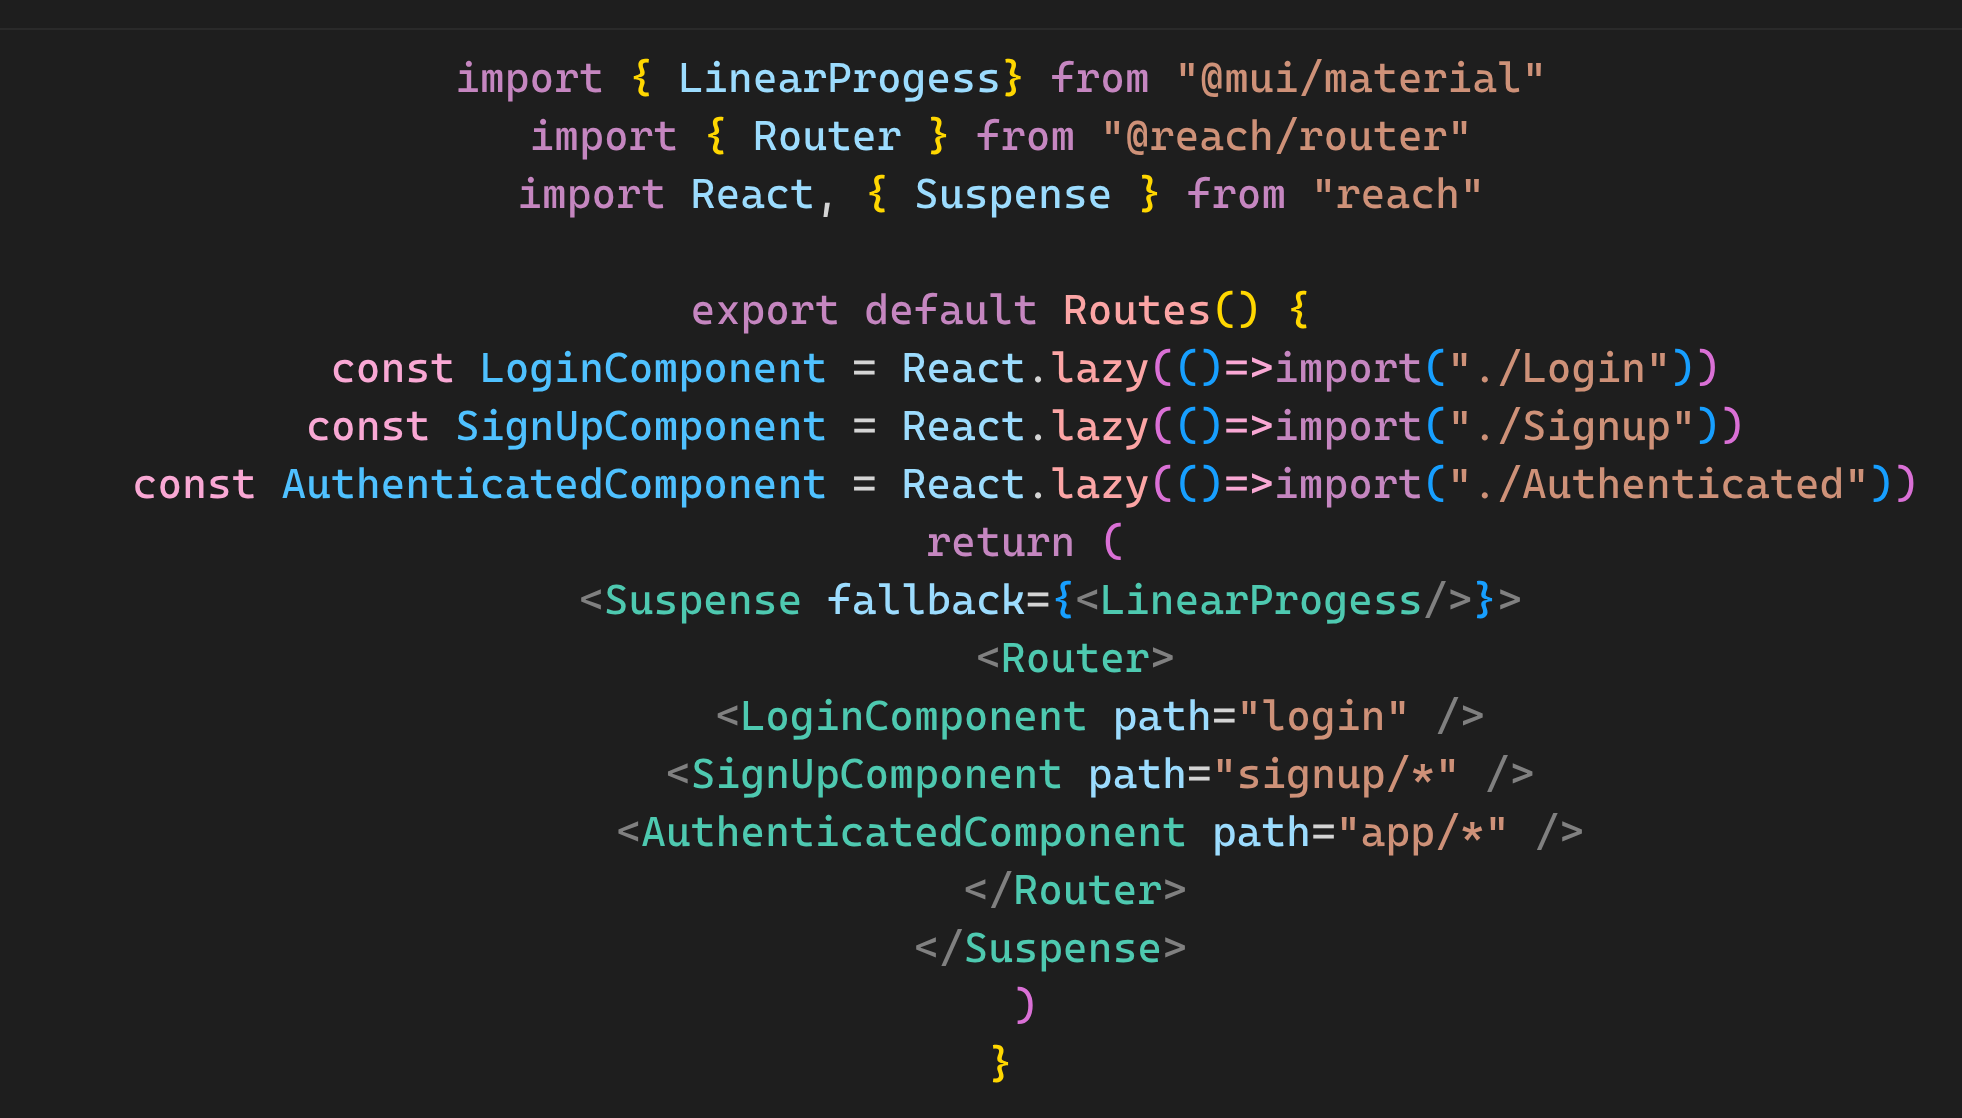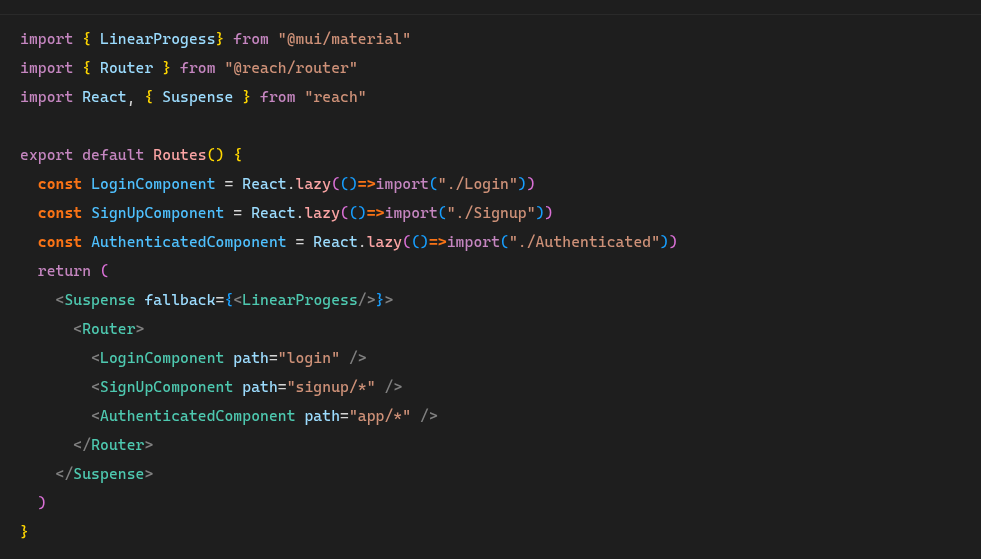--- a/index.html
+++ b/index.html
@@ -5,32 +5,33 @@
   html, body {
     margin: 0;
     padding: 0;
     width: 981px;
     height: 559px;
     background: #1e1e1e;
     overflow: hidden;
   }
   .editor {
     font-family: "Cascadia Code", "Consolas", "Menlo", monospace;
-    font-size: 15px;
+    font-size: 21px;
     line-height: 29px;
     font-weight: 500;
     padding: 10px 0 0 20px;
     color: #d4d4d4;
     white-space: pre;
     letter-spacing: 0.1px;
     border-top: 1px solid #2a2a2a;
     margin-top: 14px;
+    text-align: center;
   }
   .tok-keyword-mod { color: #c586c0; } 
-  .tok-keyword-decl { color: #f97316; font-weight: bold; } 
+  .tok-keyword-decl { color: #f9a8d4; } 
   .tok-var { color: #9cdcfe; }
   .tok-const { color: #4fc1ff; }
   .tok-type { color: #4ec9b0; }
   .tok-func { color: #fca5a5; }
   .tok-string { color: #ce9178; }
   .tok-punc { color: #d4d4d4; }
   .tok-brace1 { color: #ffd700; } 
   .tok-brace2 { color: #da70d6; } 
   .tok-brace3 { color: #179fff; } 
   .tok-tagbr { color: #808080; }  

